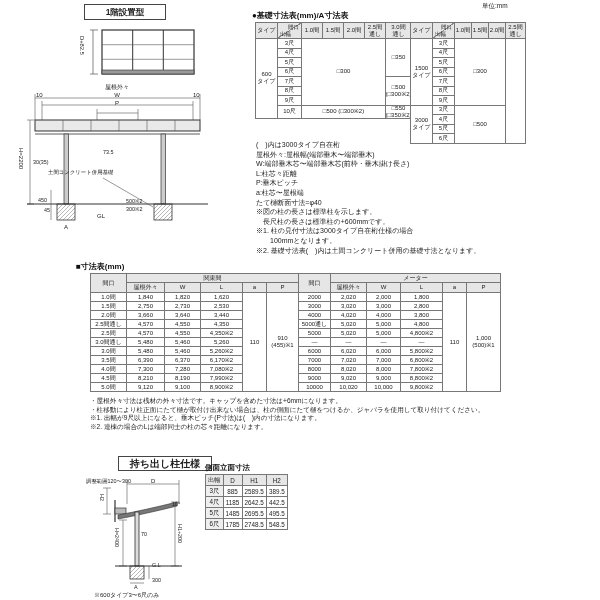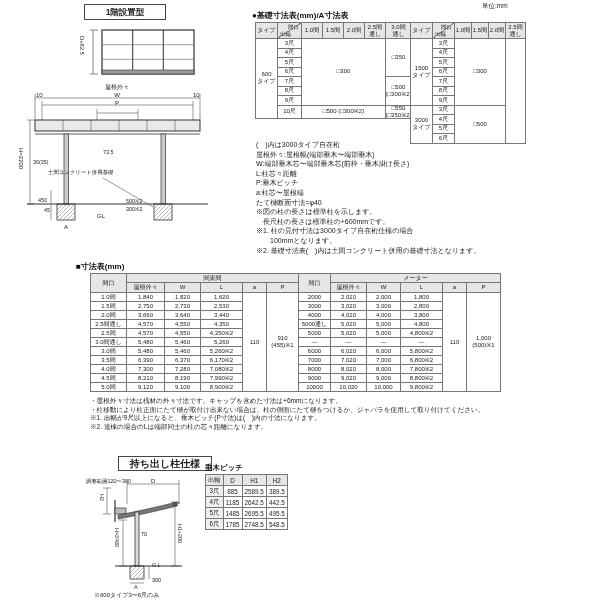--- a/index.html
+++ b/index.html
@@ -385,21 +385,21 @@
   <span class="lbl vtext lbl-xs" style="left:99px;top:494px;">H2</span>
   <span class="lbl lbl-xs" style="left:172px;top:502px;">10°</span>
   <span class="lbl lbl-xs" style="left:141px;top:532px;">70</span>
   <span class="lbl vtext lbl-xs" style="left:114px;top:528px;">H=2400</span>
   <span class="lbl vtext lbl-xs" style="left:177px;top:524px;">H1+200</span>
   <span class="lbl lbl-xs" style="left:152px;top:563px;">G.L</span>
   <span class="lbl lbl-xs" style="left:152px;top:578px;">300</span>
   <span class="lbl lbl-xs" style="left:134px;top:585px;">A</span>
   <span class="lbl" style="left:94px;top:592px;">※600タイプ3〜6尺のみ</span>
 
-  <div class="abs sec-title" style="left:205px;top:463px;font-size:7.5px;">垂木ピッチ</div>
+  <div class="abs sec-title" style="left:205px;top:463px;font-size:7.5px;">側面立面寸法</div>
   <table class="abs stab" style="left:205px;top:474px;">
     <thead>
       <tr>
         <th>出幅</th>
         <th>D</th>
         <th>H1</th>
         <th>H2</th>
       </tr>
     </thead>
     <tbody>

